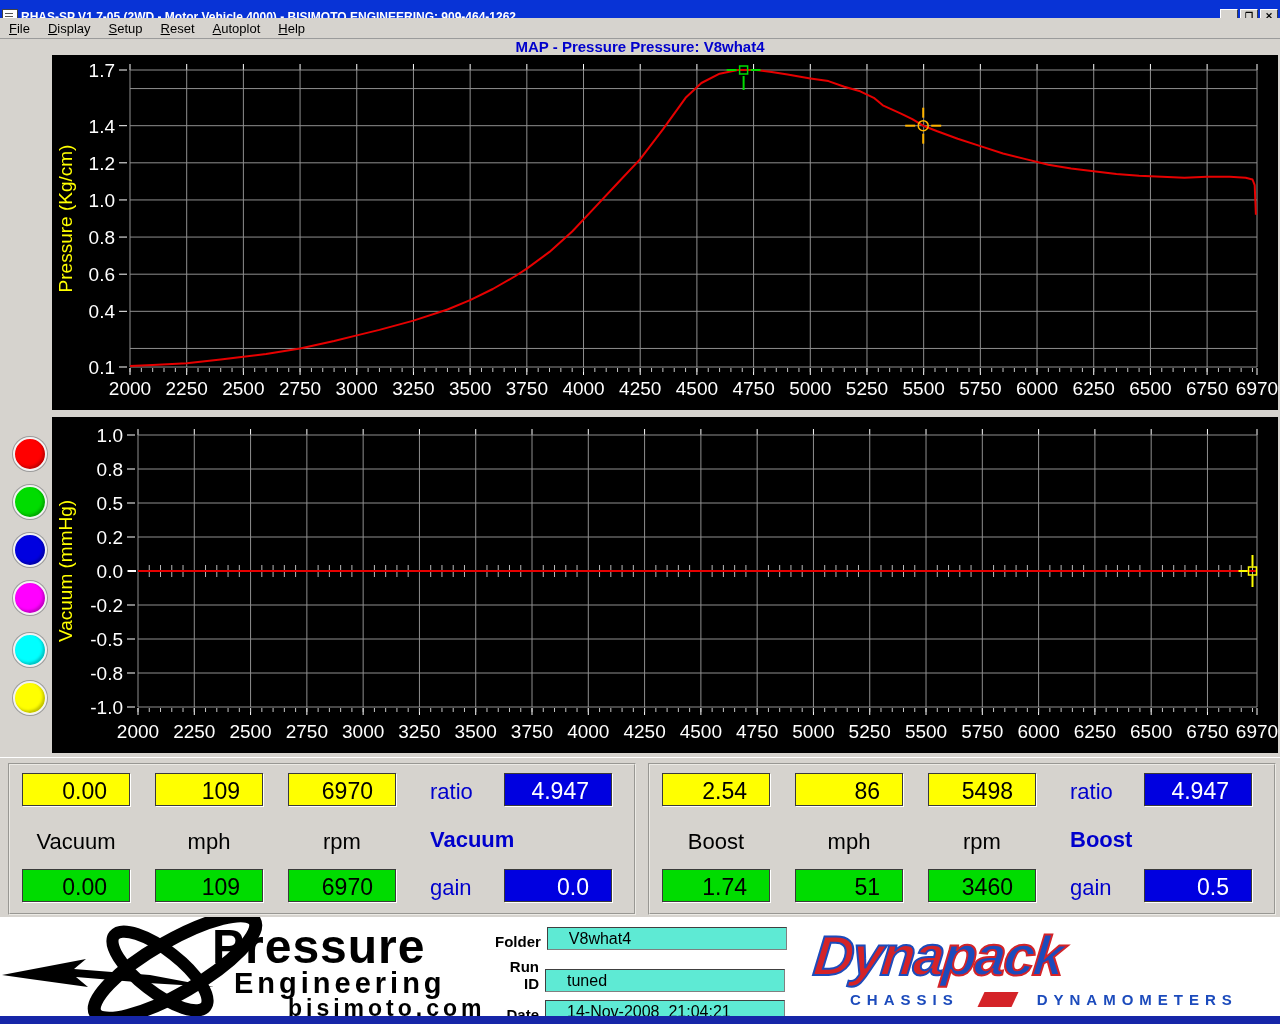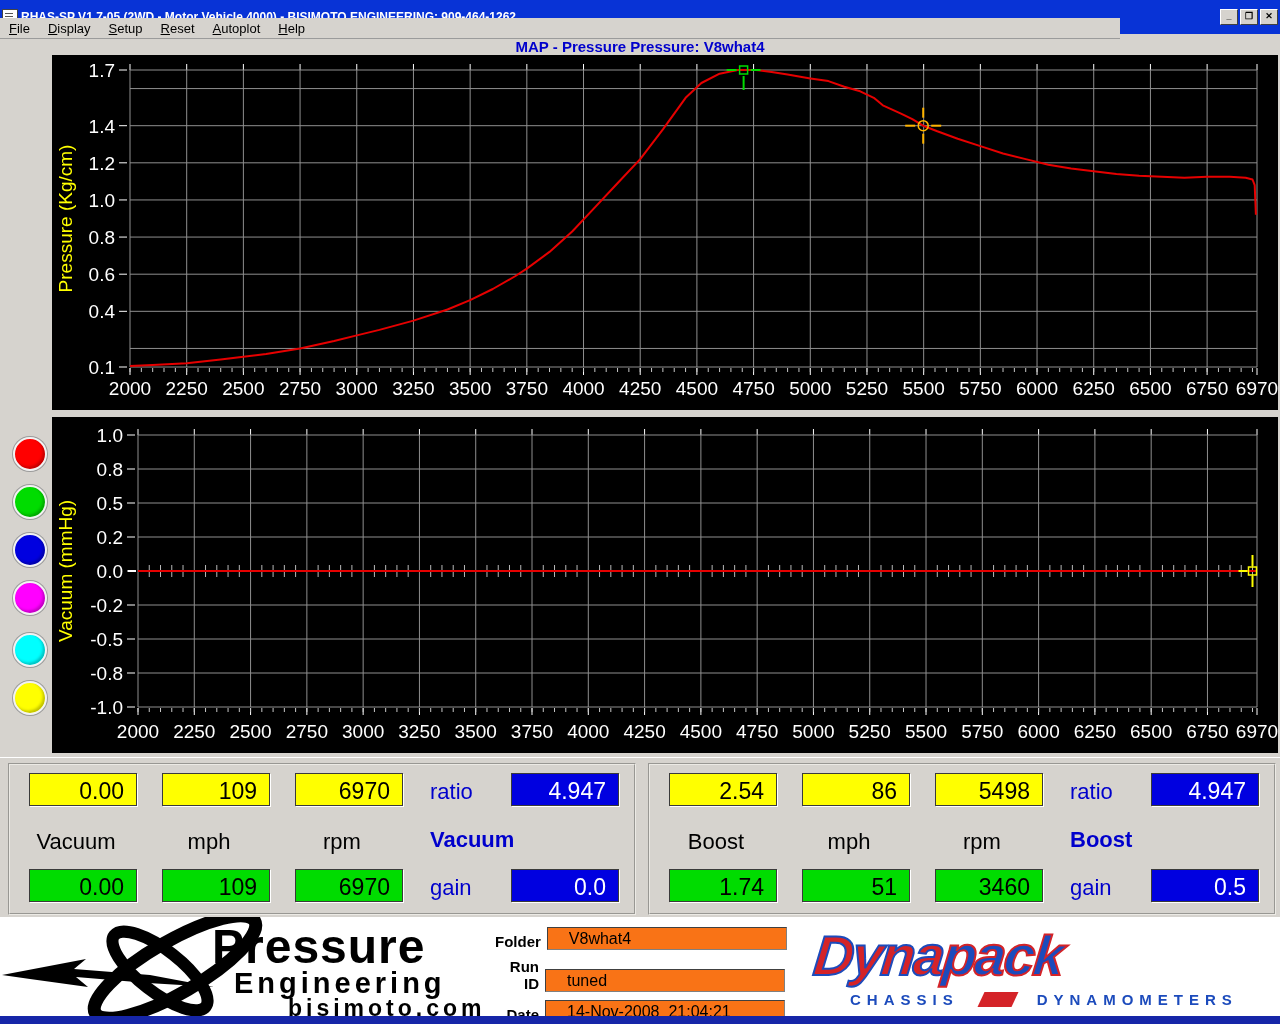--- a/index.html
+++ b/index.html
@@ -11,21 +11,21 @@
             display:flex;align-items:center;color:#fff;}
   #titlebar .app-icon{width:14px;height:14px;margin:0 3px 0 2px;background:#fff;border:1px solid #444;
             position:relative;flex:0 0 auto;}
   #titlebar .app-icon:before{content:"";position:absolute;left:2px;top:3px;width:8px;height:1px;
             box-shadow:0 3px 0 #555,0 6px 0 #555;background:#555;}
   #titlebar .t-text{font-size:12px;font-weight:bold;white-space:nowrap;flex:1 1 auto;}
   .winbtn{width:16px;height:14px;background:#d6d3ce;border:1px solid;border-color:#fff #404040 #404040 #fff;
           color:#000;font-size:9px;line-height:12px;text-align:center;margin-right:2px;font-weight:bold;}
 
   
-  #menubar{position:absolute;left:0;top:18px;width:1120px;height:20px;background:#d6d3ce;
+  #menubar{position:absolute;left:0;top:18px;width:1280px;height:20px;background:#d6d3ce;
            display:flex;align-items:center;font-size:13px;color:#000;border-bottom:1px solid #9b9b9b;}
   .menu-item{padding:2px 9px;cursor:default;}
   .menu-item u{text-decoration:underline;}
 
   
   #chart-header{position:absolute;left:0;top:39px;width:1280px;height:16px;background:#d6d3ce;
                 text-align:center;color:#0000cc;font-weight:bold;font-size:15px;line-height:16px;}
 
   
   #chart-top{position:absolute;left:52px;top:55px;width:1226px;height:355px;background:#000;}
@@ -36,21 +36,21 @@
   
   #legend{position:absolute;left:0;top:410px;width:52px;height:347px;}
   .legend-btn{position:absolute;left:13px;width:30px;height:30px;border-radius:50%;
               border:2px solid #f2f2f2;box-shadow:0 0 0 1px #9a9a9a, inset -2px -2px 3px rgba(0,0,0,.25);}
 
   
   #readout{position:absolute;left:0;top:757px;width:1280px;height:160px;background:#d6d3ce;border-top:1px solid #fff;}
   .panel{position:absolute;top:5px;width:624px;height:148px;border:2px groove #eceae5;}
   #panel-left{left:8px;} #panel-right{left:648px;}
   .vbox{position:absolute;width:108px;height:33px;border:1px solid #3a3a3a;box-shadow:1px 1px 0 #fff;
-        box-sizing:border-box;font-size:23px;text-align:right;padding:4px 12px 0 0;margin-left:7px;}
+        box-sizing:border-box;font-size:23px;text-align:right;padding:4px 22px 0 0;}
   .vbox.yellow{background:#ffff00;color:#000;}
   .vbox.green{background:#00dc00;color:#000;}
   .vbox.blue{background:#0000e0;color:#fff;}
   .row1{top:8px;} .row3{top:104px;}
   .c1{left:12px;} .c2{left:145px;} .c3{left:278px;} .c4{left:494px;}
   .unit-label{position:absolute;top:64px;width:108px;text-align:center;font-size:22px;color:#000;}
   .ratio-label{position:absolute;left:420px;top:14px;font-size:22px;color:#0000cc;}
   .gain-label{position:absolute;left:420px;top:110px;font-size:22px;color:#0000cc;}
   .group-label{position:absolute;left:420px;top:62px;font-size:22px;font-weight:bold;color:#0000cc;}
 
@@ -59,21 +59,21 @@
   #bottom-strip{position:absolute;left:0;top:1016px;width:1280px;height:8px;background:#1626a8;}
 
   #bisimoto{position:absolute;left:0;top:0;width:520px;height:99px;color:#000;}
   #bisimoto .l1{position:absolute;left:212px;top:2px;font-size:48px;font-weight:bold;letter-spacing:1px;}
   #bisimoto .l2{position:absolute;left:234px;top:50px;font-size:29px;font-weight:bold;letter-spacing:4px;}
   #bisimoto .l3{position:absolute;left:288px;top:78px;font-size:23px;font-weight:bold;letter-spacing:4px;}
 
   #runinfo{position:absolute;left:495px;top:10px;width:290px;}
   .field-row{display:flex;align-items:flex-end;margin-bottom:8px;}
   .field-label{width:68px;text-align:right;font-size:15px;font-weight:bold;padding-right:6px;color:#000;}
-  .field-input{width:196px;height:19px;background:#f97316;border:1px solid #808080;
+  .field-input{width:196px;height:19px;background:#5eead4;border:1px solid #808080;
                border-top-color:#404040;border-left-color:#404040;font-size:16px;
                font-family:"Liberation Sans",sans-serif;padding:1px 21px;}
 
   #dynapack{position:absolute;left:800px;top:0;width:470px;height:99px;}
   #dynapack .word{position:absolute;left:14px;top:6px;font-size:56px;font-weight:bold;font-style:italic;
                   transform:skewX(-6deg);white-space:nowrap;letter-spacing:-2px;}
   #dynapack .w1{color:#d42328;-webkit-text-stroke:2px #1c4bbc;}
   #dynapack .w2{color:#1c4bbc;-webkit-text-stroke:2px #d42328;}
   #dynapack .subrow{position:absolute;left:50px;top:74px;display:flex;align-items:center;}
   #dynapack .sub{color:#1c4bbc;font-weight:bold;font-size:15px;letter-spacing:6px;}

